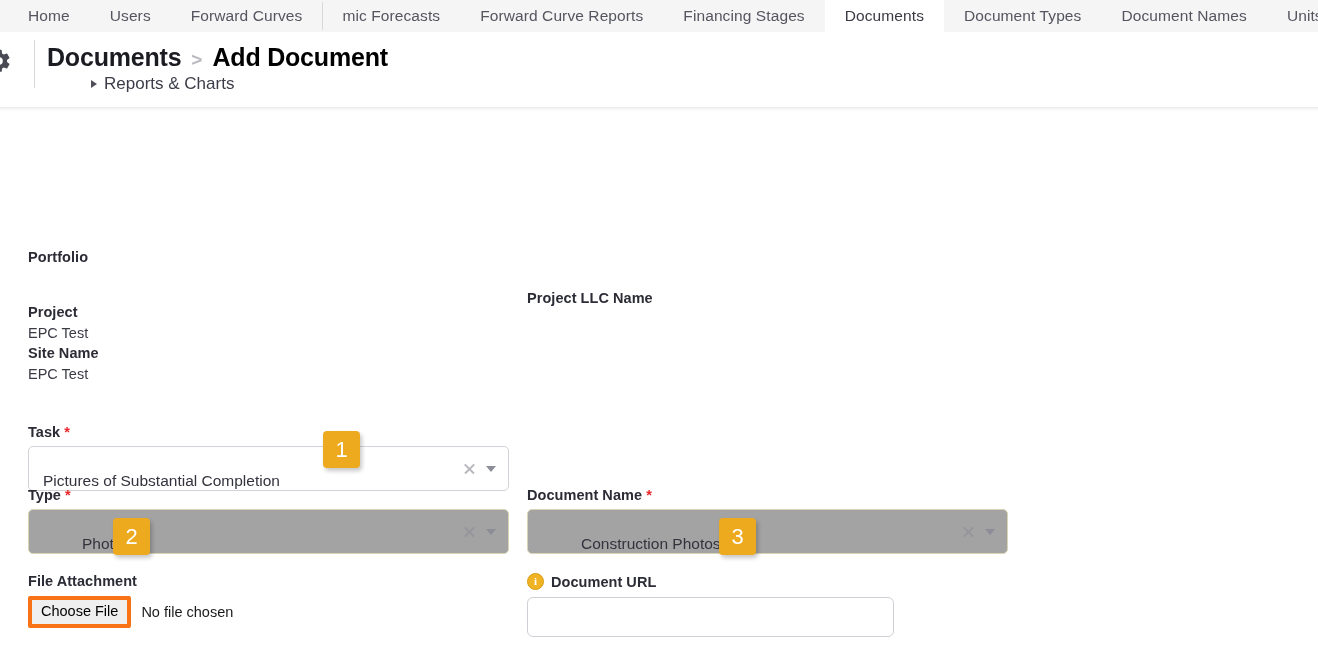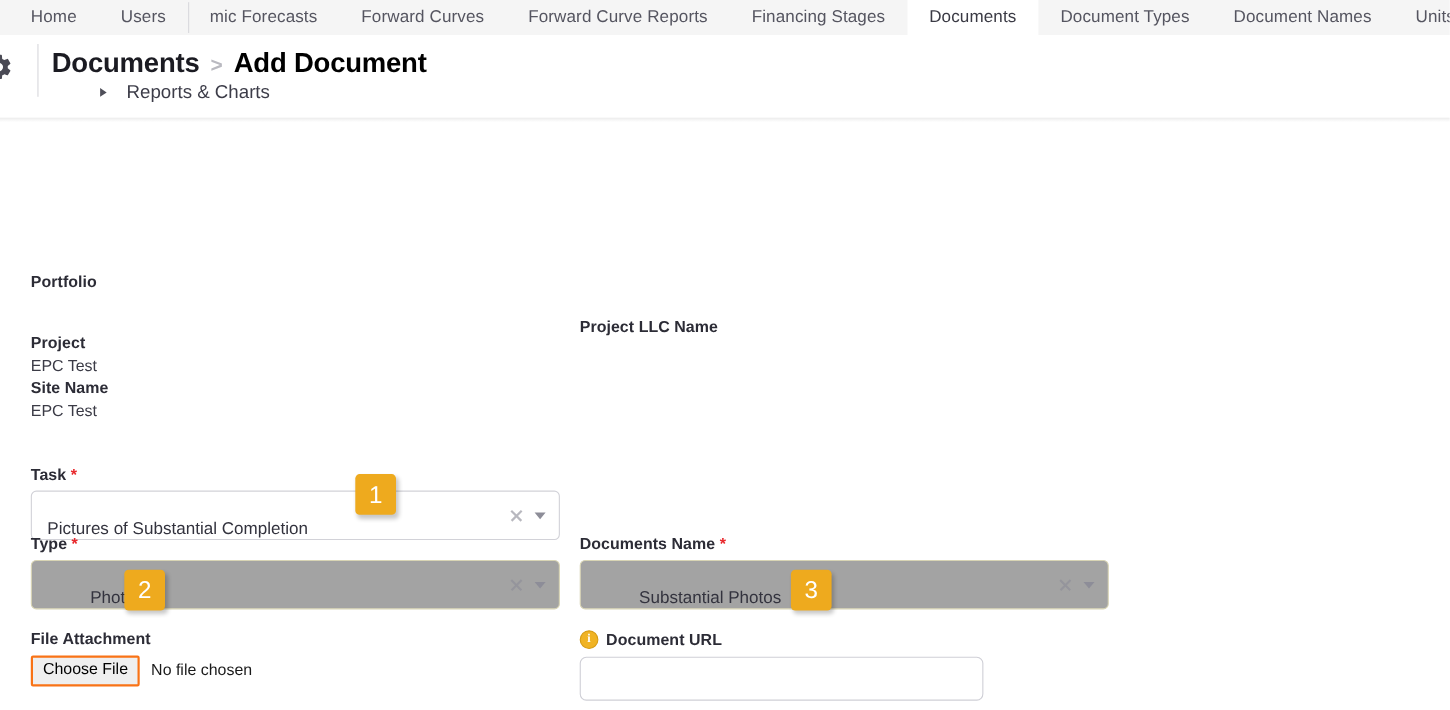--- a/index.html
+++ b/index.html
@@ -117,21 +117,21 @@
     font-size: 25px;
     font-weight: bold;
     color: #000000;
     letter-spacing: -.2px;
   }
   .crumb-line2 {
     margin-top: 2px;
     margin-left: 44px;
     display: flex;
     align-items: center;
-    gap: 18px;
+    gap: 7px;
     cursor: pointer;
   }
   .crumb-caret {
     width: 0; height: 0;
     border-left: 6px solid #4f4f59;
     border-top: 4.5px solid transparent;
     border-bottom: 4.5px solid transparent;
   }
   .crumb-reports {
     font-size: 17px;
@@ -231,21 +231,21 @@
     display: flex;
     align-items: center;
     gap: 10px;
     margin-top: 7px;
   }
   .choose-file-btn {
     font-family: "Liberation Sans", sans-serif;
     font-size: 14.5px;
     color: #000000;
     background: #efefef;
-    border: 2px solid #f97316;
+    border: 4px solid #f97316;
     border-radius: 2px;
     padding: 3px 9px 4px 9px;
     cursor: pointer;
     line-height: 1.15;
   }
   .no-file-text {
     font-size: 14.5px;
     color: #1a1a1a;
   }
 
@@ -292,25 +292,25 @@
 
 <div class="topnav">
   <div class="nav-item first">
     <span>Home</span>
   </div>
   <div class="nav-spacer-sm"></div>
   <div class="nav-item">
     <span>Users</span>
   </div>
   <div class="nav-spacer-sm"></div>
+  <div class="nav-item">
+    <span>Forward Curves</span>
+  </div>
   <div class="nav-item divider-left">
     <span>mic Forecasts</span>
-  </div>
-  <div class="nav-item">
-    <span>Forward Curves</span>
   </div>
   <div class="nav-item">
     <span>Forward Curve Reports</span>
   </div>
   <div class="nav-item">
     <span>Financing Stages</span>
   </div>
   <div class="nav-item active">
     <span>Documents</span>
   </div>
@@ -390,25 +390,25 @@
       <span class="combo-actions">
         <span class="x-icon"></span>
         <span class="caret-down"></span>
       </span>
     </div>
   </div>
   <div class="badge" style="left:113px; top:407px;">2</div>
 
   <div class="col-right" style="top:376px;">
     <div class="field-label">
-      <span>Documents Name</span>
+      <span>Document Name</span>
       <span class="req">*</span>
     </div>
     <div class="combo autofill" style="width:481px; margin-top:6px;">
-      <span class="combo-text">Substantial Photos</span>
+      <span class="combo-text">Construction Photos</span>
       <span class="combo-actions">
         <span class="x-icon"></span>
         <span class="caret-down"></span>
       </span>
     </div>
   </div>
   <div class="badge" style="left:719px; top:407px;">3</div>
 
   <div class="col-left" style="top:462px;">
     <div class="field-label">File Attachment</div>

